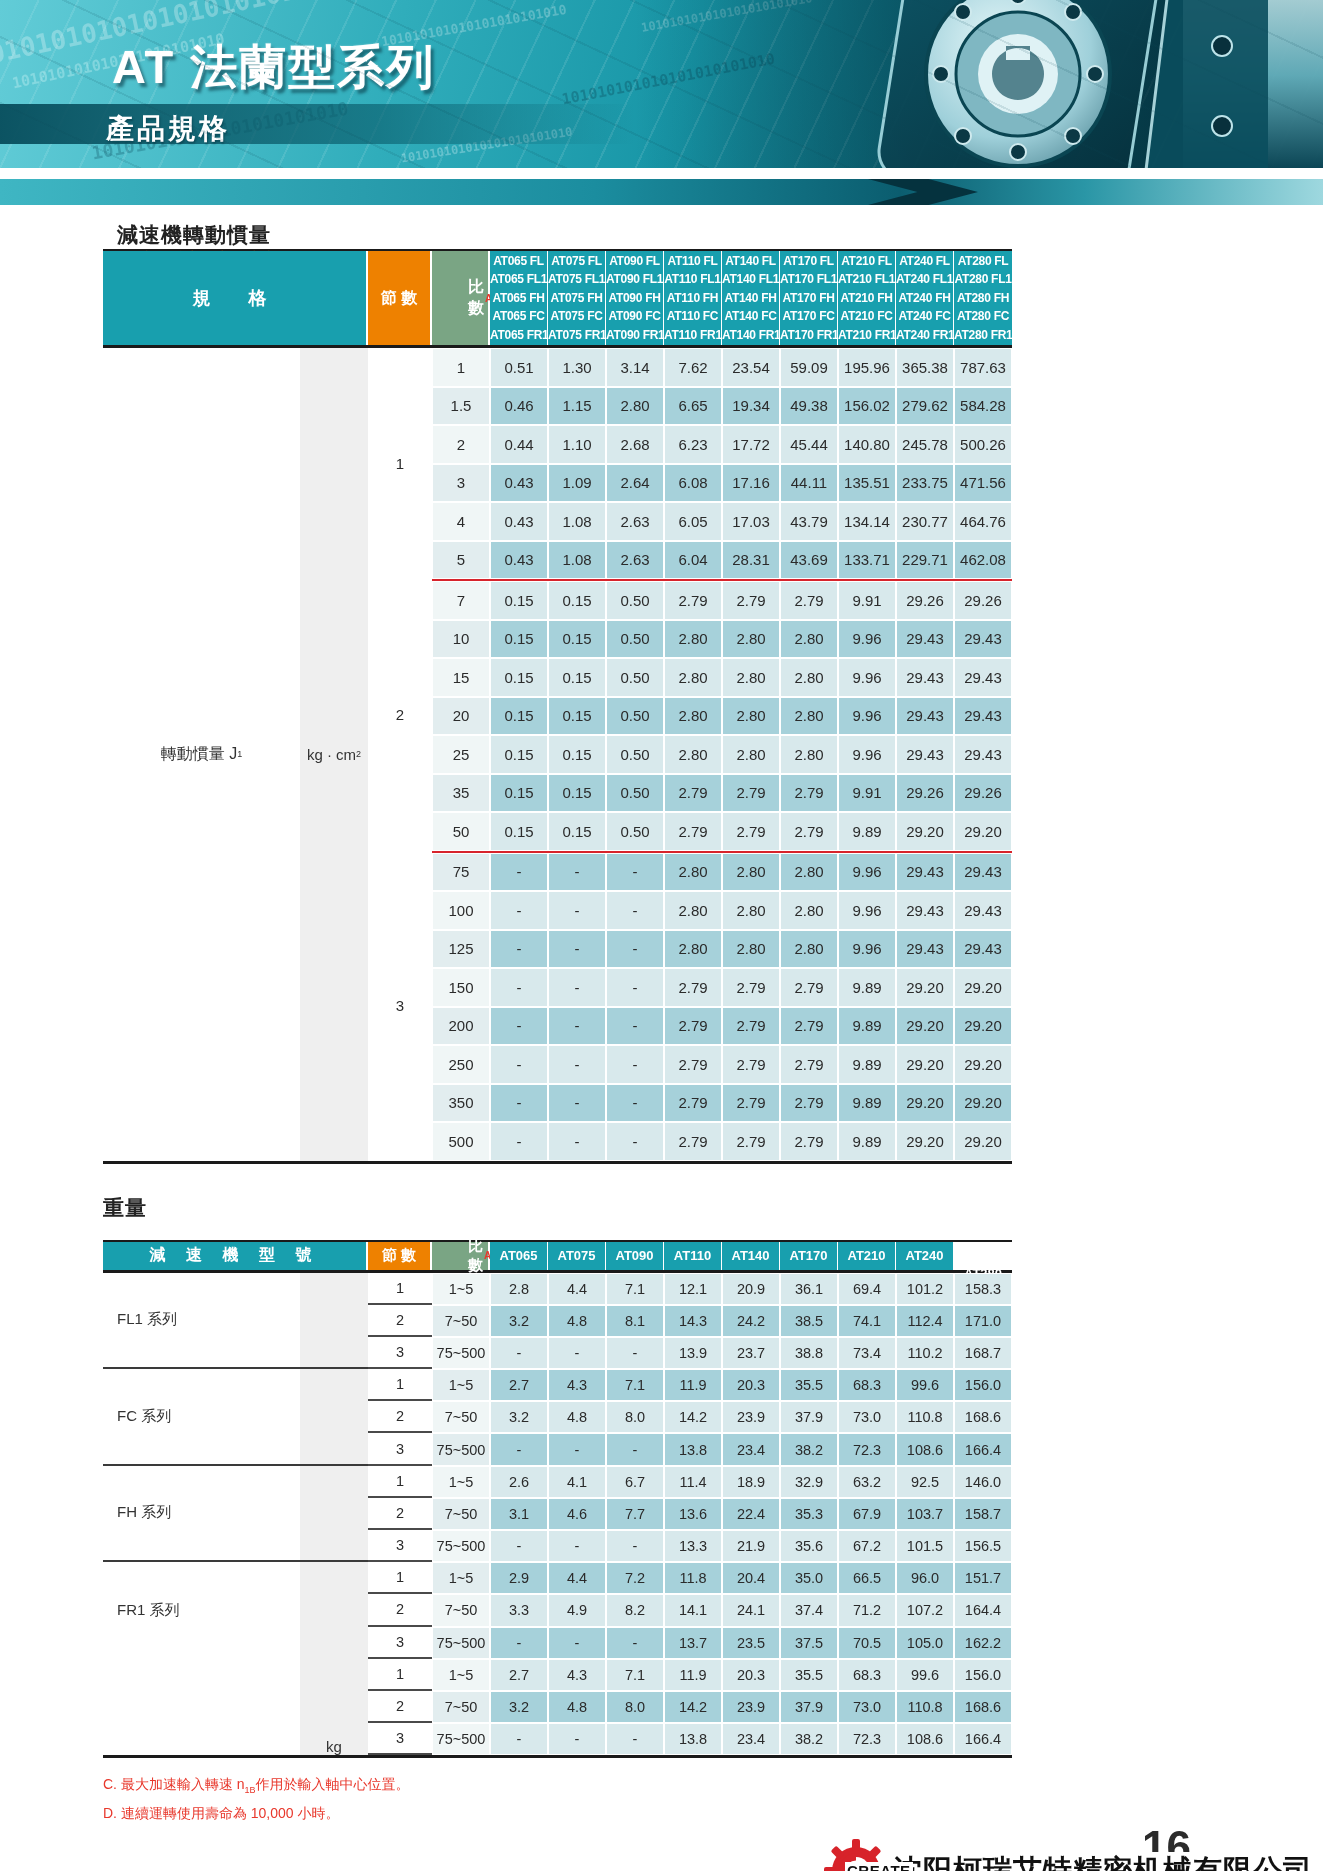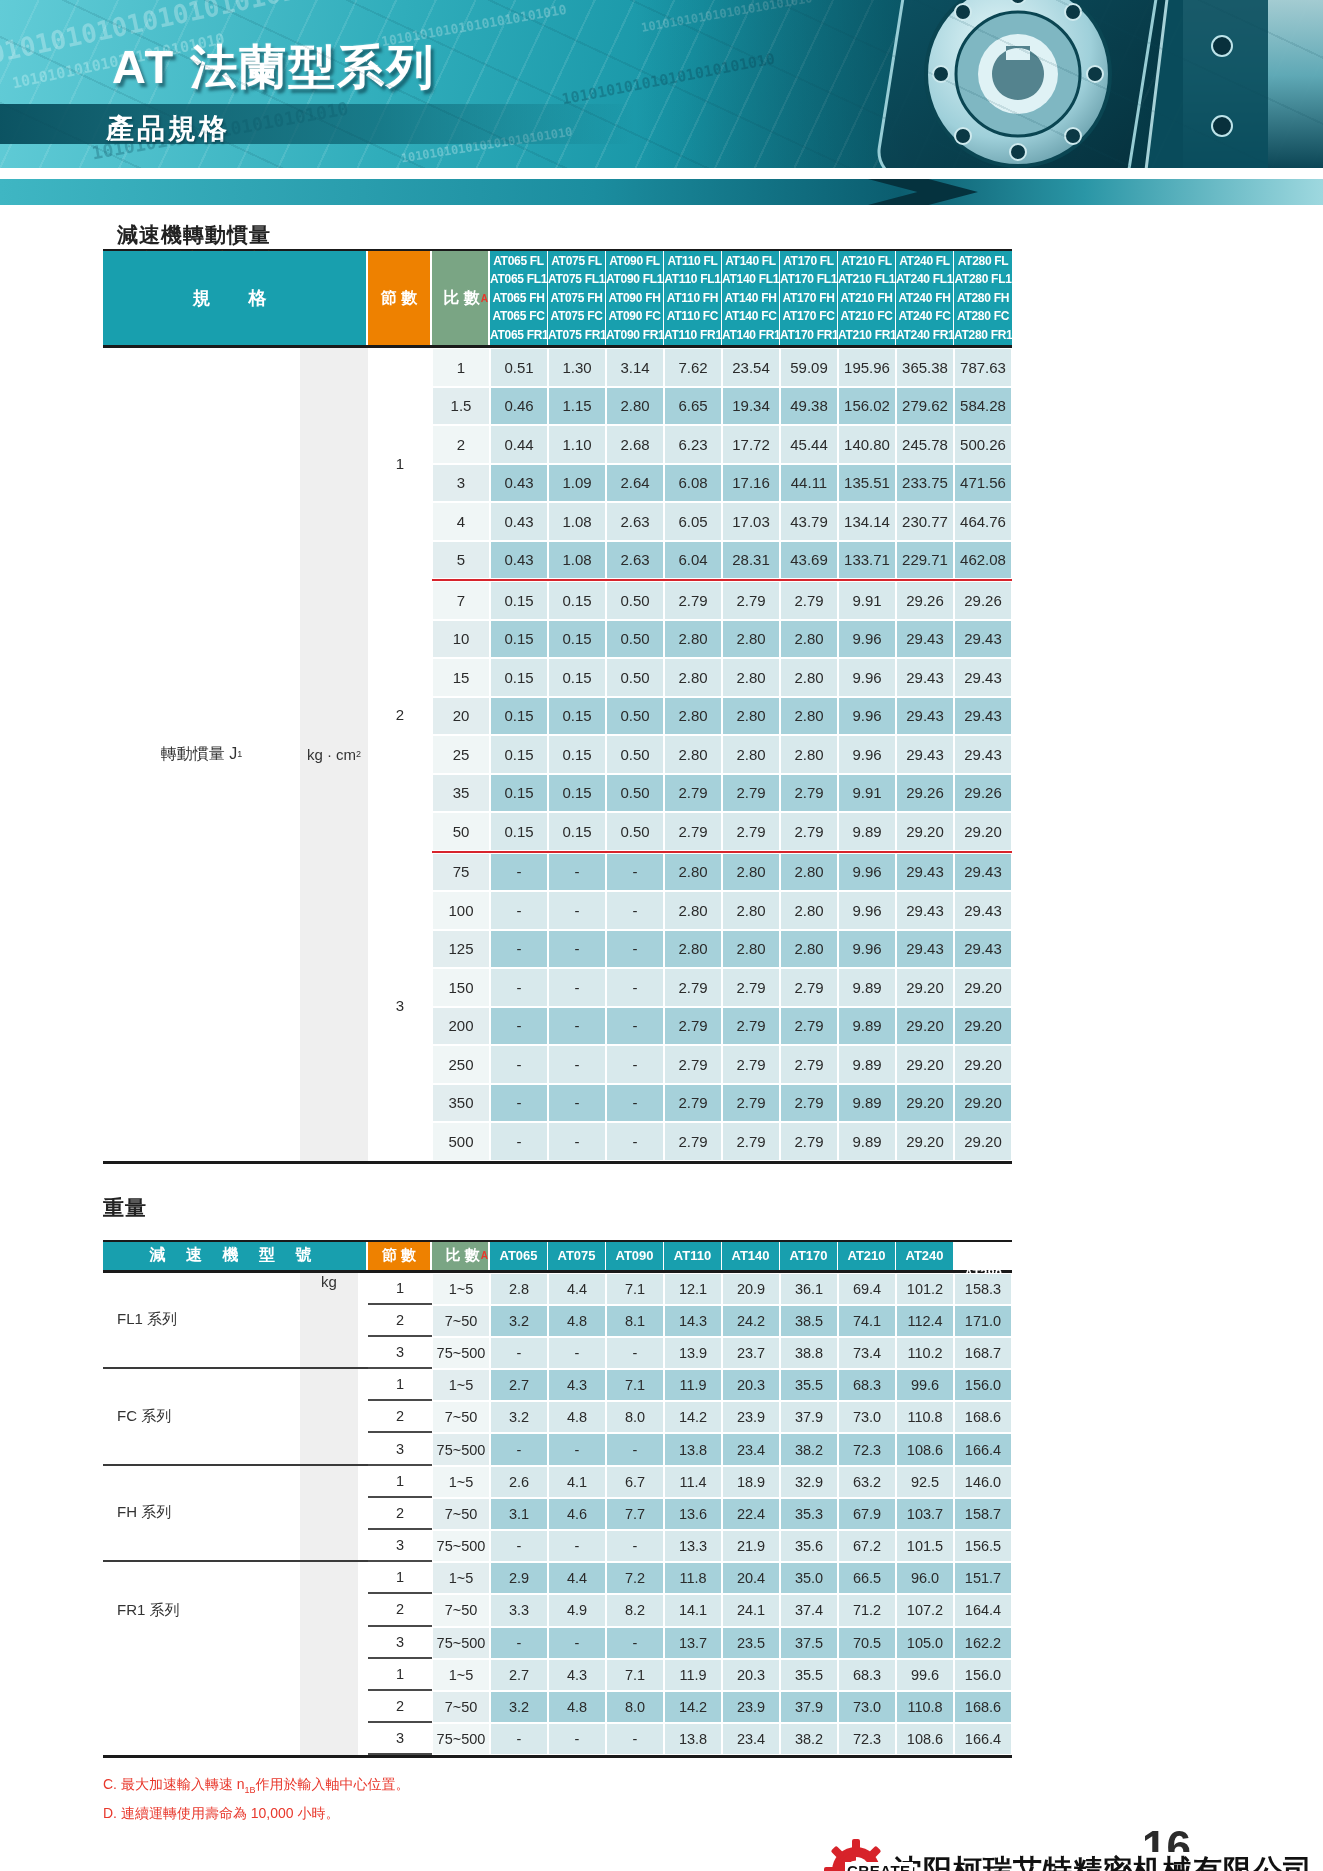--- a/index.html
+++ b/index.html
@@ -53,21 +53,21 @@
   .cell { display:flex; align-items:center; justify-content:center; border:1.5px solid #ffffff; font-size:15px; color:#2b2b2b; }
   .ratio { width:58px; }
   .val { width:58px; }
   .lt .ratio { background:#f0f6f6; }
   .lt .val { background:#d8e9ec; }
   .dk .ratio { background:#e2edef; }
   .dk .val { background:#a6d1da; }
   .supA { color:#e8372b; font-size:10px; font-weight:bold; vertical-align:super; margin-left:1px; }
   .hd-spec { background:#189fae; color:#fff; font-weight:bold; display:flex; align-items:center; justify-content:center; border-right:2px solid #fff; }
   .hd-stage { background:#ee8100; color:#fff; font-weight:bold; display:flex; align-items:center; justify-content:center; border-right:2px solid #fff; }
-  .hd-ratio { background:#7aa584; color:#fff; font-weight:bold; display:flex; align-items:center; justify-content:flex-end; border-right:2px solid #fff; }
+  .hd-ratio { background:#7aa584; color:#fff; font-weight:bold; display:flex; align-items:center; justify-content:flex-start; border-right:2px solid #fff;padding-left:36px; }
   
   .t1-header { display:flex; height:99px; border-top:2.5px solid #1a1a1a; border-bottom:3px solid #1a1a1a; }
   .t1-header .hd-spec { width:265px; font-size:18px; letter-spacing:10px; }
   .t1-header .hd-stage { width:64px; font-size:16px; }
   .t1-header .hd-ratio { width:58px; font-size:16px; }
   .t1-models { display:flex; flex:1; }
   .t1-model-cell { width:58px; background:#189fae; border-right:1.5px solid #ffffff; display:flex; flex-direction:column; justify-content:center; }
   .t1-model-cell:last-child { border-right:none; }
   .t1-model-line { color:#ffffff; font-size:12px; font-weight:bold; text-align:center; line-height:18.5px; letter-spacing:-0.3px; white-space:nowrap; }
   .t1-body { display:flex; border-bottom:3px solid #1a1a1a; }
@@ -86,21 +86,21 @@
   .t2 { margin-top:20px; }
   .t2-header { display:flex; height:33px; border-top:2.5px solid #1a1a1a; border-bottom:3px solid #1a1a1a; }
   .t2-header .hd-spec { width:265px; font-size:16px; letter-spacing:8px; }
   .t2-header .hd-stage { width:64px; font-size:15px; }
   .t2-header .hd-ratio { width:58px; font-size:15px; }
   .t2-models { display:flex; flex:1; }
   .t2-model-cell { width:58px; background:#189fae; border-right:1.5px solid #fff; display:flex; align-items:center; justify-content:center; color:#fff; font-size:13px; font-weight:bold; }
   .t2-model-cell:last-child { border-right:none;margin-top:32px; }
   .t2-body { display:flex; border-bottom:3px solid #1a1a1a; }
   .t2-left { width:265px; position:relative; }
-  .t2-unitband { position:absolute; left:197px; top:0; bottom:0; width:58px; background:#efefef; display:flex; align-items:flex-start; justify-content:center; font-size:15px; color:#333; }
+  .t2-unitband { position:absolute; left:197px; top:0; bottom:0; width:68px; background:#efefef; display:flex; align-items:flex-end; justify-content:center; font-size:15px; color:#333; }
   .t2-series { position:relative; z-index:1; height:96.6px; display:flex; align-items:center; padding-left:14px; font-size:15px; color:#333; width:265px; }
   .t2-series.sep { border-bottom:2px solid #3a3a3a; }
   .t2-right { width:644px; }
   .t2-row { display:flex; height:32.2px; }
   .t2-stage { width:64px; display:flex; align-items:center; justify-content:center; font-size:14.5px; color:#2b2b2b; background:#fff; border-bottom:2px solid #4a4a4a; }
   .t2-row .cell { font-size:14.5px; }
   
   .footnotes { margin:12px 0 0 103px; width:911px; display:flex; color:#e8372b; font-size:14px; }
   .fn-col-left { width:412px; }
   .fn-col-right { flex:1; }

